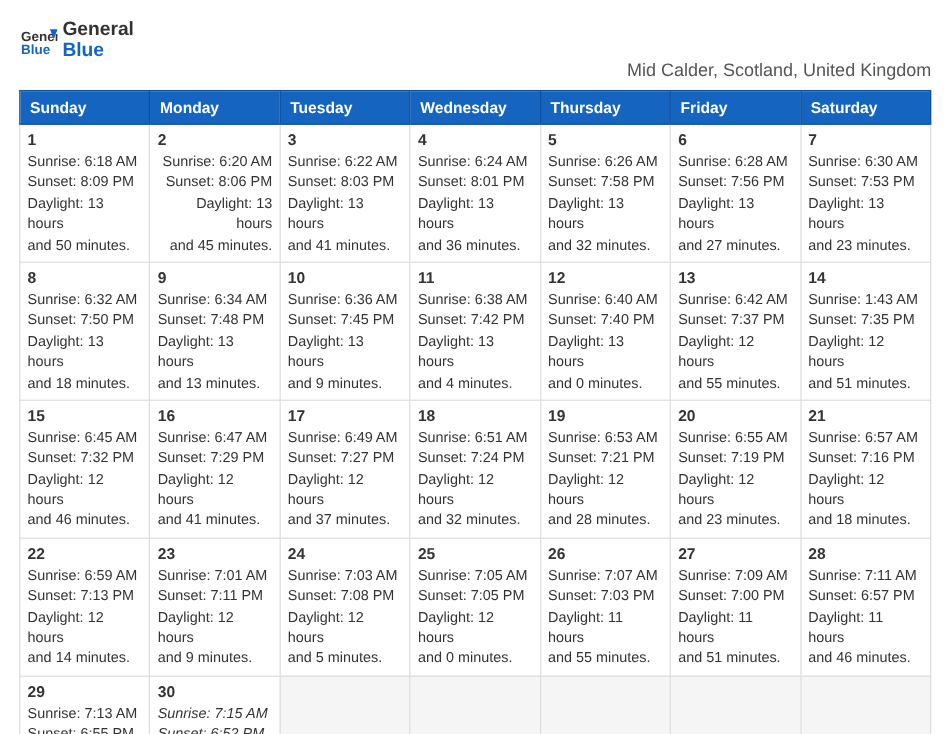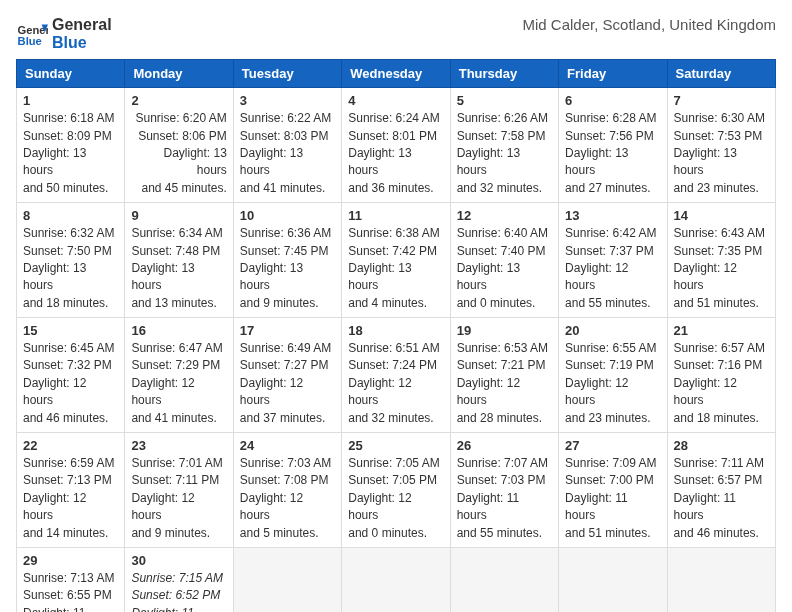--- a/index.html
+++ b/index.html
@@ -29,20 +29,21 @@
       text-align: right;
     }
     .month-title {
       font-size: 36px;
       font-weight: normal;
       color: #333;
     }
     .location {
       font-size: 15px;
       color: #555;
+      margin-top: 34px;
     }
     .calendar {
       width: 100%;
       border-collapse: collapse;
       border: 1px solid #ccc;
     }
     .calendar th {
       background: #1565c0;
       color: #fff;
       font-size: 13px;
@@ -197,21 +198,21 @@
         </td>
         <td>
           <span class="day-num">13</span>
           <div class="day-info" style="white-space: pre-line;">Sunrise: 6:42 AM
 Sunset: 7:37 PM
 Daylight: 12 hours
 and 55 minutes.</div>
         </td>
         <td>
           <span class="day-num">14</span>
-          <div class="day-info" style="white-space: pre-line;">Sunrise: 6:43 AM
+          <div class="day-info" style="white-space: pre-line;">Sunrise: 1:43 AM
 Sunset: 7:35 PM
 Daylight: 12 hours
 and 51 minutes.</div>
         </td>
       </tr>
       <tr>
         <td>
           <span class="day-num">15</span>
           <div class="day-info" style="white-space: pre-line;">Sunrise: 6:45 AM
 Sunset: 7:32 PM

